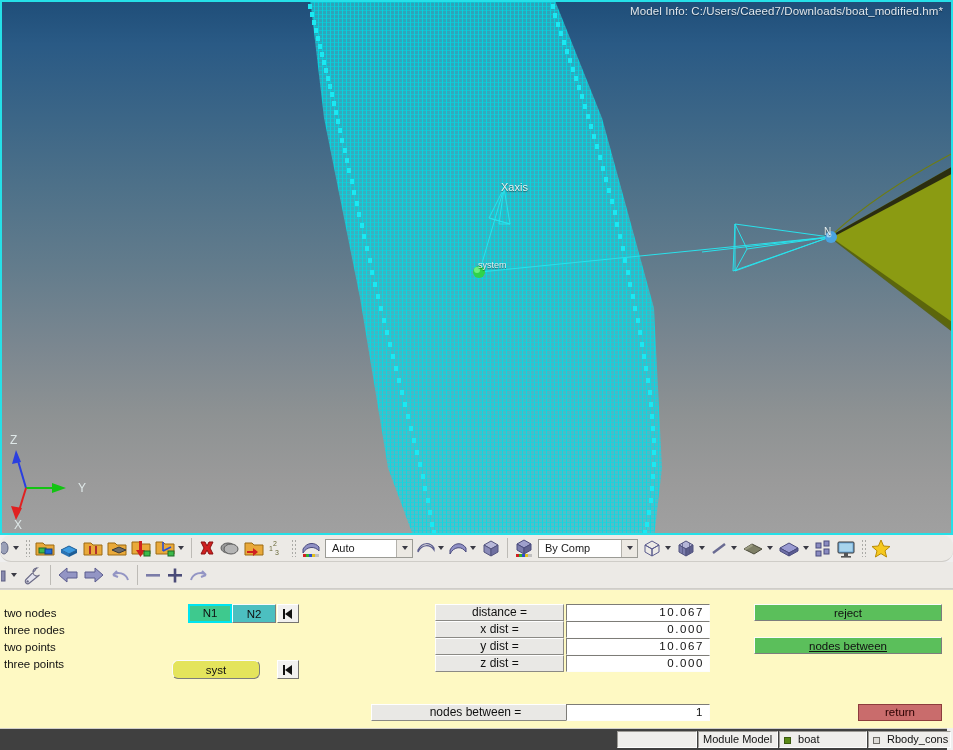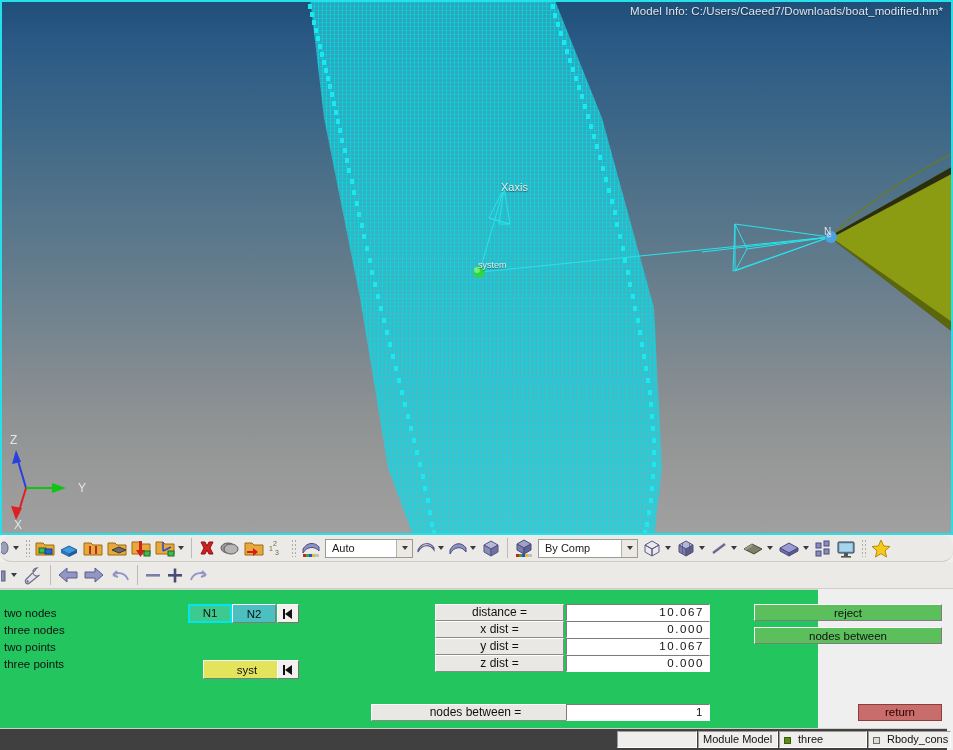--- a/index.html
+++ b/index.html
@@ -93,22 +93,22 @@
   .combo .cl { font-size: 11px; color: #1a1a1a; padding: 0 6px; flex: 1; }
   .combo .cbtn {
     width: 15px; height: 17px; background: #ece9e3;
     border-left: 1px solid #b3b1ab;
     display: flex; align-items: center; justify-content: center;
   }
 
   
   #panel {
     position: absolute; left: 0; top: 589px;
-    width: 818px; height: 139px;
-    background: #22c55e;
+    width: 953px; height: 139px;
+    background: #fef9c3;
     border-top: 1px solid #d6d4d0;
     box-sizing: border-box;
   }
   .opt-label {
     position: absolute; font-size: 11.5px; color: #111; left: 4px;
     white-space: nowrap; cursor: default;
   }
   .hm-btn {
     position: absolute; box-sizing: border-box;
     font-size: 11.5px; text-align: center; line-height: 17px;
@@ -608,54 +608,54 @@
 
     <div class="hm-btn greensel" style="left:188px; top:14px; width:44px; height:19px;">N1</div>
     <div class="hm-btn teal" style="left:232px; top:14px; width:44px; height:19px; line-height:18px;">N2</div>
     <div class="stepbtn" style="left:277px; top:14px; width:22px; height:19px;">
       <svg width="14" height="12">
         <polygon points="11,1 11,11 4,6" fill="#111"></polygon>
         <rect x="2" y="1" width="2" height="10" fill="#111"></rect>
       </svg>
     </div>
 
-    <div class="hm-btn yellow" style="left:203px; top:70px; width:88px; height:19px; line-height:18px;">syst</div>
+    <div class="hm-btn yellow" style="left:172px; top:70px; width:88px; height:19px; line-height:18px;border-radius:6px;">syst</div>
     <div class="stepbtn" style="left:277px; top:70px; width:22px; height:19px;">
       <svg width="14" height="12">
         <polygon points="11,1 11,11 4,6" fill="#111"></polygon>
         <rect x="2" y="1" width="2" height="10" fill="#111"></rect>
       </svg>
     </div>
 
     <div class="fld-label" style="left:435px; top:14px; width:129px; height:17px;">distance =</div>
     <div class="fld-value" style="left:566px; top:14px; width:144px; height:17px;">10.067</div>
 
     <div class="fld-label" style="left:435px; top:31px; width:129px; height:17px;">x dist  =</div>
     <div class="fld-value" style="left:566px; top:31px; width:144px; height:17px;">0.000</div>
 
     <div class="fld-label" style="left:435px; top:48px; width:129px; height:17px;">y dist  =</div>
     <div class="fld-value" style="left:566px; top:48px; width:144px; height:17px;">10.067</div>
 
     <div class="fld-label" style="left:435px; top:65px; width:129px; height:17px;">z dist  =</div>
     <div class="fld-value" style="left:566px; top:65px; width:144px; height:17px;">0.000</div>
 
     <div class="hm-btn green" style="left:754px; top:14px; width:188px; height:17px; line-height:16px;">reject</div>
-    <div class="hm-btn green" style="left:754px; top:37px; width:188px; height:17px; line-height:16px;">nodes  between</div>
+    <div class="hm-btn green" style="left:754px; top:47px; width:188px; height:17px; line-height:16px;text-decoration:underline;">nodes  between</div>
 
     <div class="fld-label" style="left:355px; top:114px; width:209px; height:17px;margin-left:16px;">nodes between  =</div>
     <div class="fld-value" style="left:566px; top:114px; width:144px; height:17px;">1</div>
 
     <div class="hm-btn red" style="left:858px; top:114px; width:84px; height:17px; line-height:15px;">return</div>
   </div>
 
   <div id="statusbar">
     <div class="sb-cell" style="left:617px; width:80px;"></div>
     <div class="sb-cell" style="left:698px; width:80px;">Module Model</div>
     <div class="sb-cell" style="left:779px; width:88px;">
       <span class="sb-chip chip-green"></span>
-      <span>three</span>
+      <span>boat</span>
     </div>
     <div class="sb-cell" style="left:868px; width:83px;">
       <span class="sb-chip chip-hollow"></span>
       <span>Rbody_cons</span>
     </div>
   </div>
 </div>
 
 </body></html>

